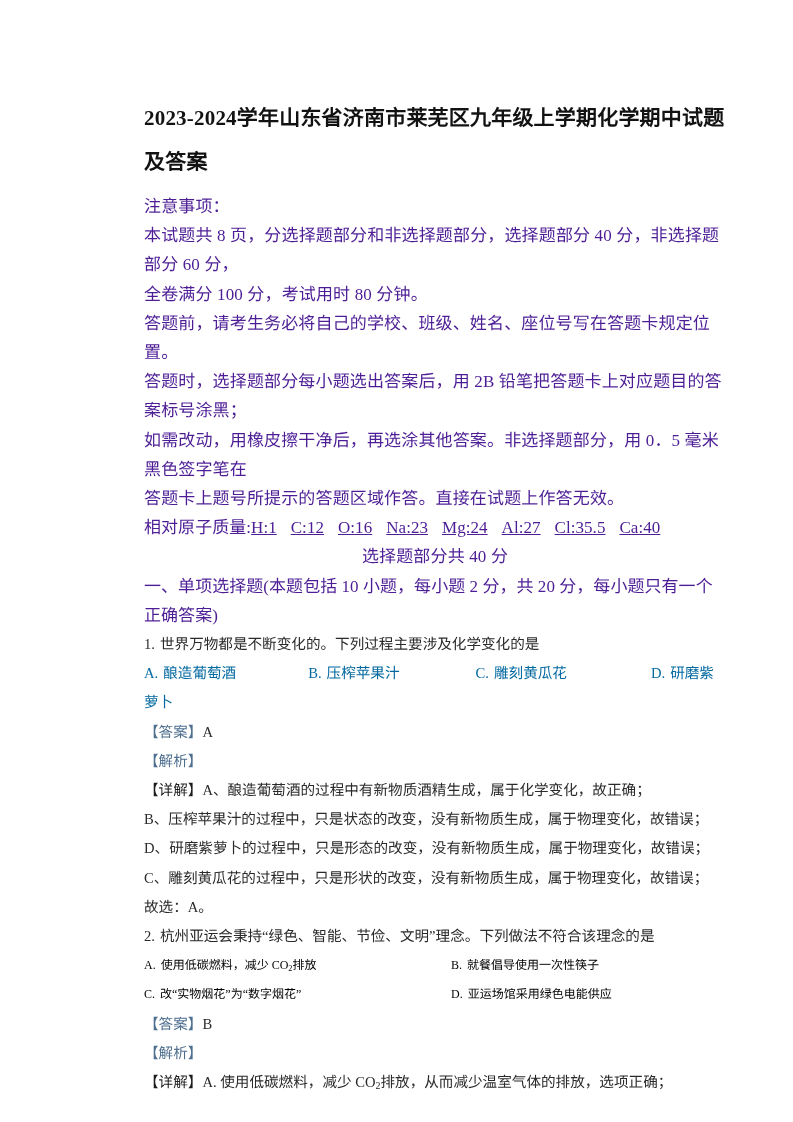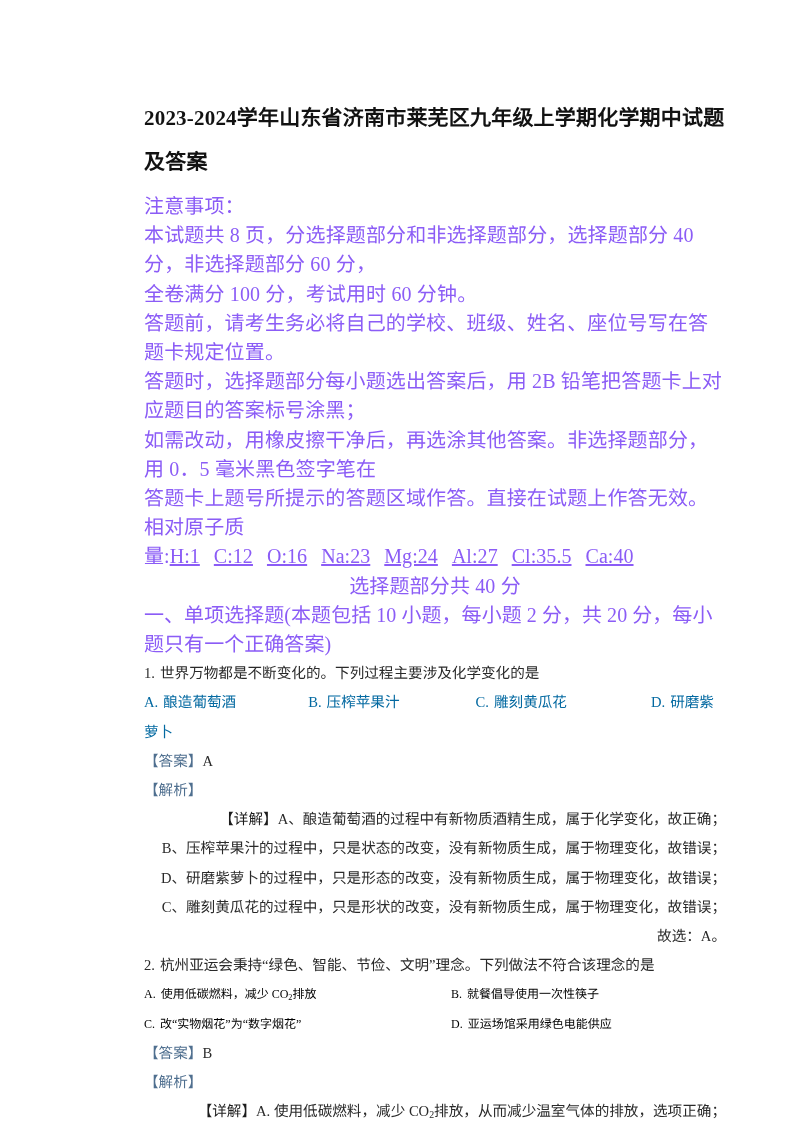--- a/index.html
+++ b/index.html
@@ -39,23 +39,23 @@
     font-weight: bold;
     line-height: 44px;
     letter-spacing: 0.2px;
     color: #121212;
     margin: 0 0 8px 0;
     text-align: left;
   }
 
   
   .line {
-    font-size: 20px;
+    font-size: 17px;
     line-height: 29.2px;
-    color: #8b5cf6;
+    color: #4c1d95;
     margin: 0;
     letter-spacing: 0.15px;
     white-space: normal;
   }
   .line.tight { letter-spacing: 0.05px; }
   .center { text-align: center; }
 
   
   .atoms span.tok { margin-right: 14px; text-decoration: underline; }
   .atoms span.tok:last-child { margin-right: 0; }
@@ -104,40 +104,40 @@
     margin: 0;
   }
   .ans-line { color: #2a2a2a; }
   .marker-blue {
     color: #4f6f8f;
   }
   .marker-dark {
     color: #1c1c1c;
     font-weight: normal;
   }
-  .exp-line { color: #2a2a2a; text-align: right; }
+  .exp-line { color: #2a2a2a; }
 
   sub {
     font-size: 0.68em;
     vertical-align: -0.22em;
     line-height: 0;
   }
 </style>
 </head>
 <body>
 
 <div class="page">
   <div class="content">
 
     <h1 class="doc-title">2023-2024学年山东省济南市莱芜区九年级上学期化学期中试题及答案</h1>
 
     <p class="line">注意事项：</p>
 
     <p class="line">本试题共 8 页，分选择题部分和非选择题部分，选择题部分 40 分，非选择题部分 60 分，</p>
-    <p class="line">全卷满分 100 分，考试用时 60 分钟。</p>
+    <p class="line">全卷满分 100 分，考试用时 80 分钟。</p>
     <p class="line">答题前，请考生务必将自己的学校、班级、姓名、座位号写在答题卡规定位置。</p>
     <p class="line">答题时，选择题部分每小题选出答案后，用 2B 铅笔把答题卡上对应题目的答案标号涂黑；</p>
     <p class="line">如需改动，用橡皮擦干净后，再选涂其他答案。非选择题部分，用 0．5 毫米黑色签字笔在</p>
     <p class="line">答题卡上题号所提示的答题区域作答。直接在试题上作答无效。</p>
 
     <p class="line atoms tight"><span>相对原子质量:</span><span class="tok">H:1</span><span class="tok">C:12</span><span class="tok">O:16</span><span class="tok">Na:23</span><span class="tok">Mg:24</span><span class="tok">Al:27</span><span class="tok">Cl:35.5</span><span class="tok">Ca:40</span></p>
 
     <p class="line center">选择题部分共 40 分</p>
 
     <p class="line tight">一、单项选择题(本题包括 10 小题，每小题 2 分，共 20 分，每小题只有一个正确答案)</p>

